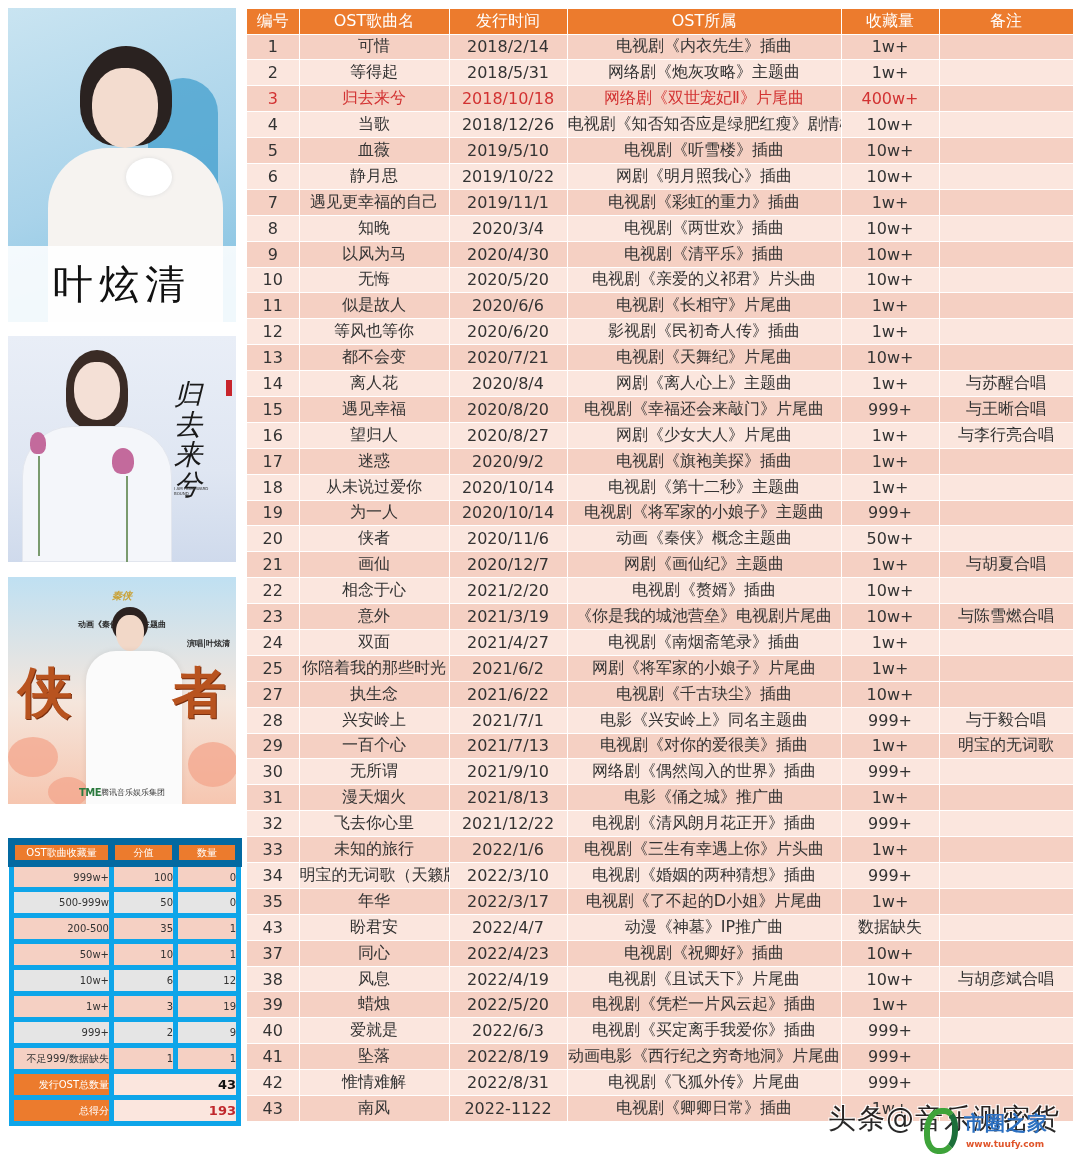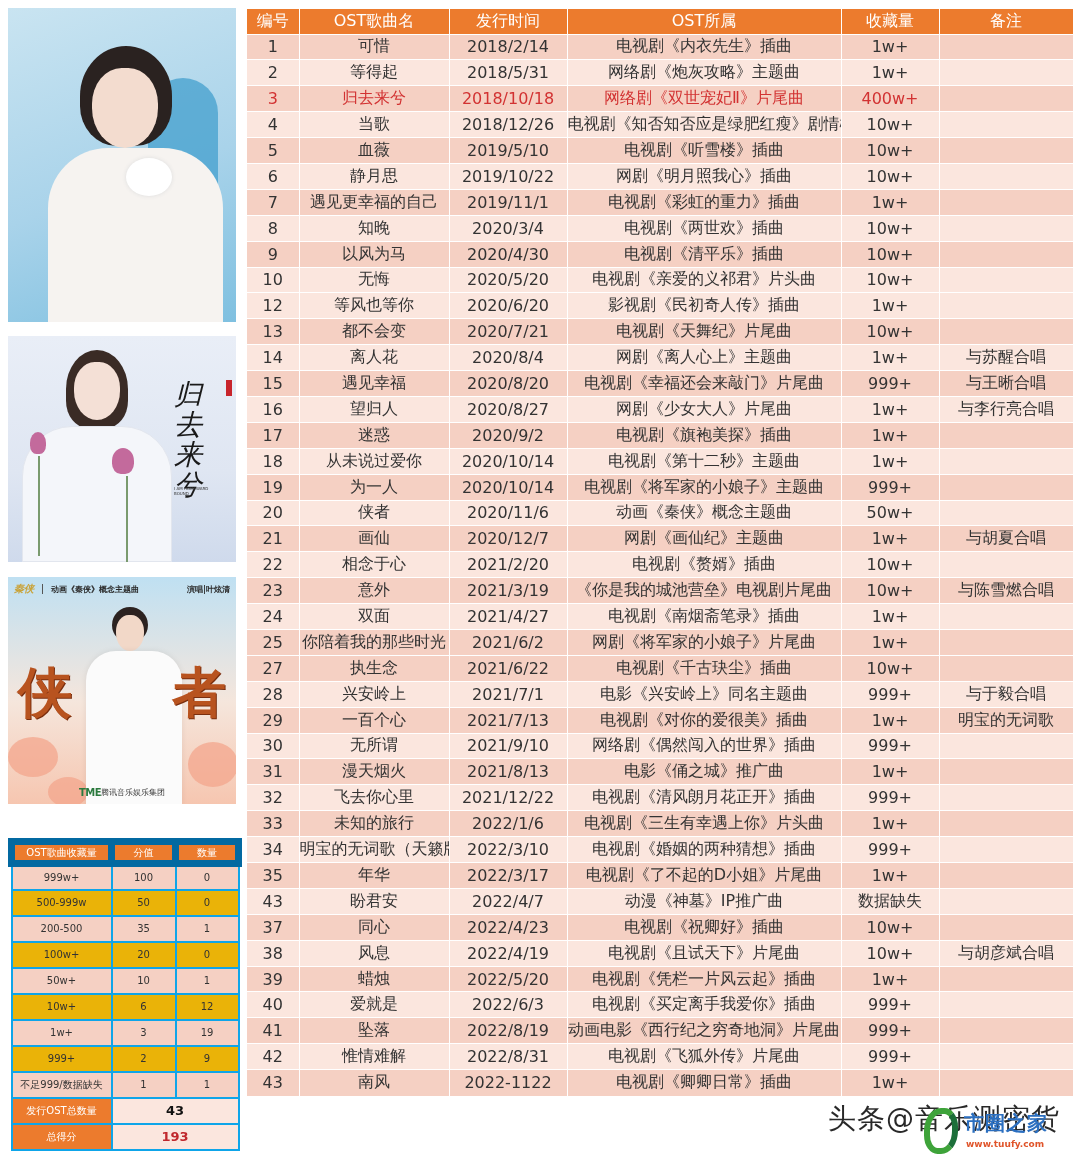--- a/index.html
+++ b/index.html
@@ -25,41 +25,41 @@
   .p2-hair { position: absolute; left: 58px; top: 14px; width: 62px; height: 78px; background: #3a2b25; border-radius: 50% 50% 35% 35%; }
   .p2-face { position: absolute; left: 66px; top: 26px; width: 46px; height: 58px; background: #f4e0d6; border-radius: 45% 45% 50% 50%; }
   .p2-body { position: absolute; left: 14px; top: 90px; width: 150px; height: 136px; background: #f4f6fa; border-radius: 50px 50px 0 0; border: 1px solid #e2e6ee; }
   .p2-flower { position: absolute; width: 16px; height: 22px; background: #c36a9c; border-radius: 50% 50% 40% 40%; }
   .p2-stem { position: absolute; width: 2px; background: #7a9a6e; }
   .p2-title { position: absolute; left: 166px; top: 44px; width: 46px; font-size: 28px; line-height: 30px; color: #1a1a1a; font-family: "DejaVu Serif", serif; font-style: italic; }
   .p2-seal { position: absolute; left: 218px; top: 44px; width: 6px; height: 16px; background: #c8242b; }
   .p2-en { position: absolute; left: 166px; top: 150px; font-size: 4px; color: #333; line-height: 5px; width: 40px; }
 
   
-  .p3-top { position: absolute; left: 0; top: 0; width: 100%; height: 20px; display: flex; align-items: center; padding: 12px 6px; gap: 8px; font-size: 8px; color: #2a2a2a; }
+  .p3-top { position: absolute; left: 0; top: 0; width: 100%; height: 20px; display: flex; align-items: center; padding: 12px 6px; gap: 8px; font-size: 8px; color: #2a2a2a; flex-direction: column; }
   .p3-logo { color: #c9a33a; font-weight: bold; font-size: 10px; font-style: italic; }
   .p3-sep { width: 1px; height: 10px; background: #555; }
   .p3-sub { font-weight: bold; }
   .p3-singer { margin-left: auto; font-weight: bold; }
   .p3-hair { position: absolute; left: 104px; top: 30px; width: 36px; height: 36px; background: #2c2220; border-radius: 50%; }
   .p3-face { position: absolute; left: 108px; top: 38px; width: 28px; height: 36px; background: #f2d8c8; border-radius: 45% 45% 50% 50%; }
   .p3-body { position: absolute; left: 78px; top: 74px; width: 96px; height: 153px; background: #fbfbfb; border-radius: 30px 30px 0 0; box-shadow: 0 0 6px rgba(0,0,0,.08); }
   .p3-char { position: absolute; font-size: 54px; color: #b8531f; font-family: "DejaVu Serif", serif; font-weight: bold; text-shadow: 1px 1px 0 #7a2e0e; }
   .p3-c1 { left: 10px; top: 80px; }
   .p3-c2 { left: 164px; top: 80px; }
   .p3-cloud { position: absolute; border-radius: 50%; background: #f3a58c; opacity: .75; }
   .p3-bottom { position: absolute; bottom: 6px; left: 0; width: 100%; display: flex; align-items: center; justify-content: center; gap: 0; font-size: 8px; color: #333; }
   .p3-tme { font-weight: bold; color: #2b7a3e; font-size: 10px; letter-spacing: -0.5px; }
 
   
   .score { position: absolute; left: 8px; top: 838px; width: 227px; border-collapse: collapse; table-layout: fixed; font-size: 10px; }
   .score th { background: #ec7b2d; color: #fff; font-weight: normal; height: 22px; border: 7px solid #0369a1; }
-  .score td { text-align: center; height: 26px; border: 2px solid #0ea5e9; color: #333; }
+  .score td { text-align: right; height: 26px; border: 5px solid #0ea5e9; color: #333; }
   .score tr.odd td { background: #f5d0c3; }
-  .score tr.even td { background: #eab308; }
+  .score tr.even td { background: #e5e5e5; }
   .score td.sum-label { background: #ec7b2d !important; color: #fff; }
   .score td.sum-val { background: #fbe6de !important; font-size: 13px; font-weight: bold; color: #111; }
   .score td.sum-score { color: #c0282d; }
 
   
   .main { position: absolute; left: 247px; top: 9px; width: 826px; border-collapse: collapse; table-layout: fixed; font-size: 16px; }
   .main th { background: #ec7b2d; color: #fff; font-weight: normal; height: 25px; border-right: 1px solid #fff; }
   .main td { text-align: center; height: 25.9px; border-right: 1px solid #fff; border-top: 1px solid #fff; color: #333; white-space: nowrap; overflow: hidden; }
   .main tr.odd td { background: #f5d0c3; }
   .main tr.even td { background: #fbe6de; }
@@ -74,20 +74,23 @@
 </style>
 </head>
 <body>
 
 <div class="photo photo1">
   <div class="p1-shadow"></div>
   <div class="p1-hair"></div>
   <div class="p1-face"></div>
   <div class="p1-body"></div>
   <div class="p1-cat"></div>
+  <div class="name-band">
+    <span class="name-text">叶炫清</span>
+  </div>
 </div>
 
 <div class="photo photo2">
   <div class="p2-hair"></div>
   <div class="p2-face"></div>
   <div class="p2-body"></div>
   <div class="p2-stem" style="left:30px;top:120px;height:100px;"></div>
   <div class="p2-flower" style="left:22px;top:96px;"></div>
   <div class="p2-stem" style="left:118px;top:140px;height:86px;"></div>
   <div class="p2-flower" style="left:104px;top:112px;width:22px;height:26px;"></div>
@@ -139,25 +142,20 @@
       <tr class="even">
         <td>500-999w</td>
         <td>50</td>
         <td>0</td>
       </tr>
       <tr class="odd">
         <td>200-500</td>
         <td>35</td>
         <td>1</td>
       </tr>
-      <tr class="even">
-        <td>100w+</td>
-        <td>20</td>
-        <td>0</td>
-      </tr>
       <tr class="odd">
         <td>50w+</td>
         <td>10</td>
         <td>1</td>
       </tr>
       <tr class="even">
         <td>10w+</td>
         <td>6</td>
         <td>12</td>
       </tr>
@@ -282,20 +280,28 @@
         <td></td>
       </tr>
       <tr class="even">
         <td>10</td>
         <td>无悔</td>
         <td>2020/5/20</td>
         <td>电视剧《亲爱的义祁君》片头曲</td>
         <td>10w+</td>
         <td></td>
       </tr>
+      <tr class="odd">
+        <td>11</td>
+        <td>似是故人</td>
+        <td>2020/6/6</td>
+        <td>电视剧《长相守》片尾曲</td>
+        <td>1w+</td>
+        <td></td>
+      </tr>
       <tr class="even">
         <td>12</td>
         <td>等风也等你</td>
         <td>2020/6/20</td>
         <td>影视剧《民初奇人传》插曲</td>
         <td>1w+</td>
         <td></td>
       </tr>
       <tr class="odd">
         <td>13</td>

